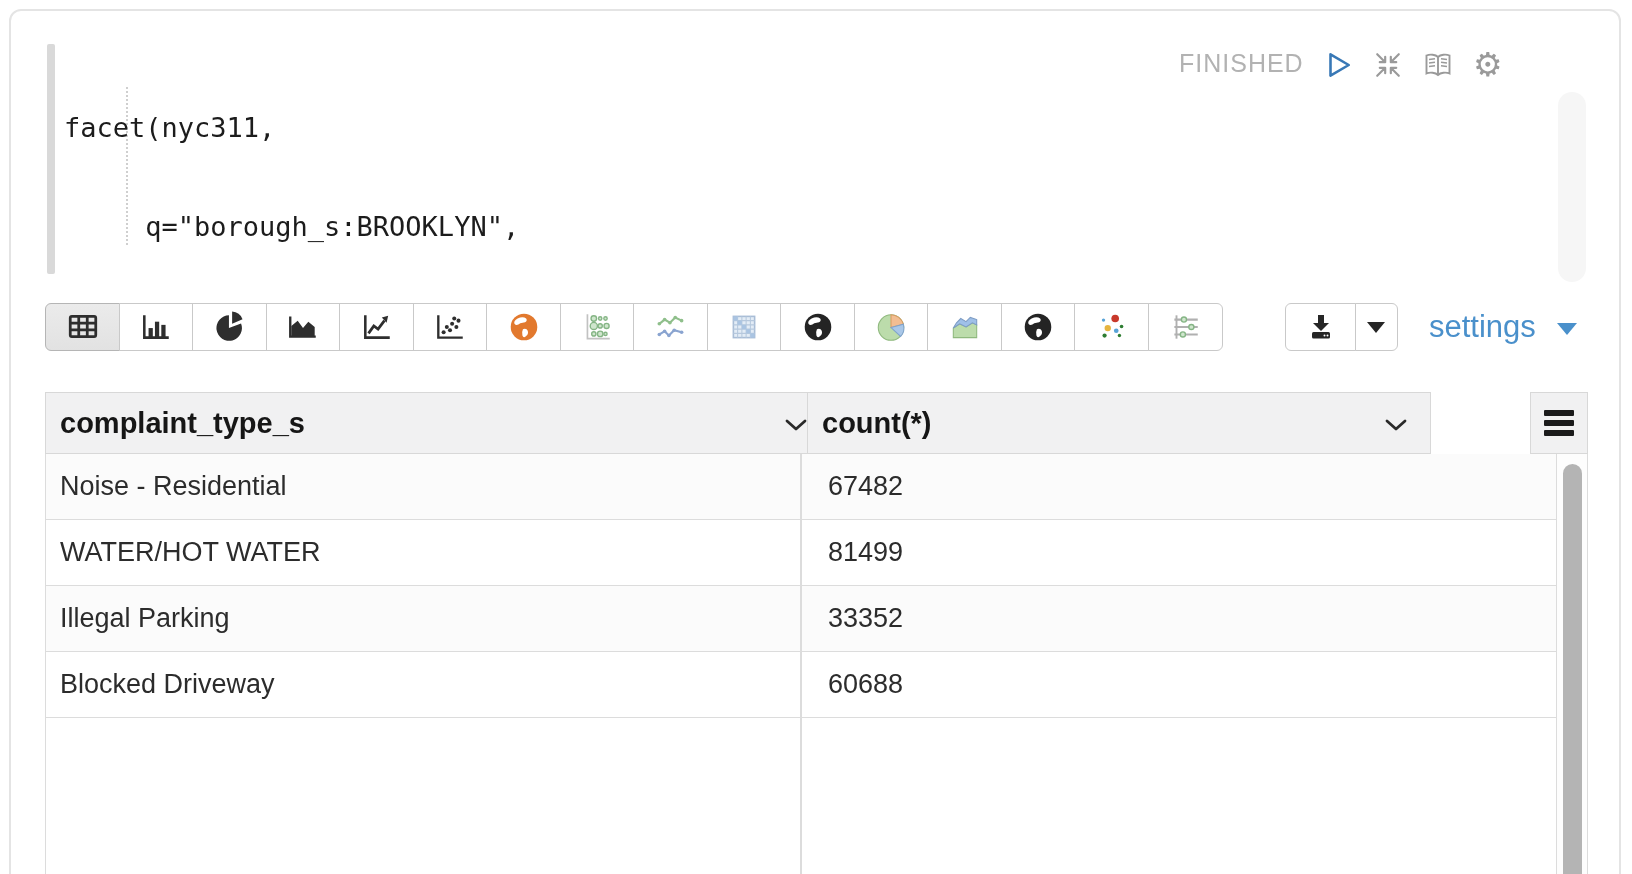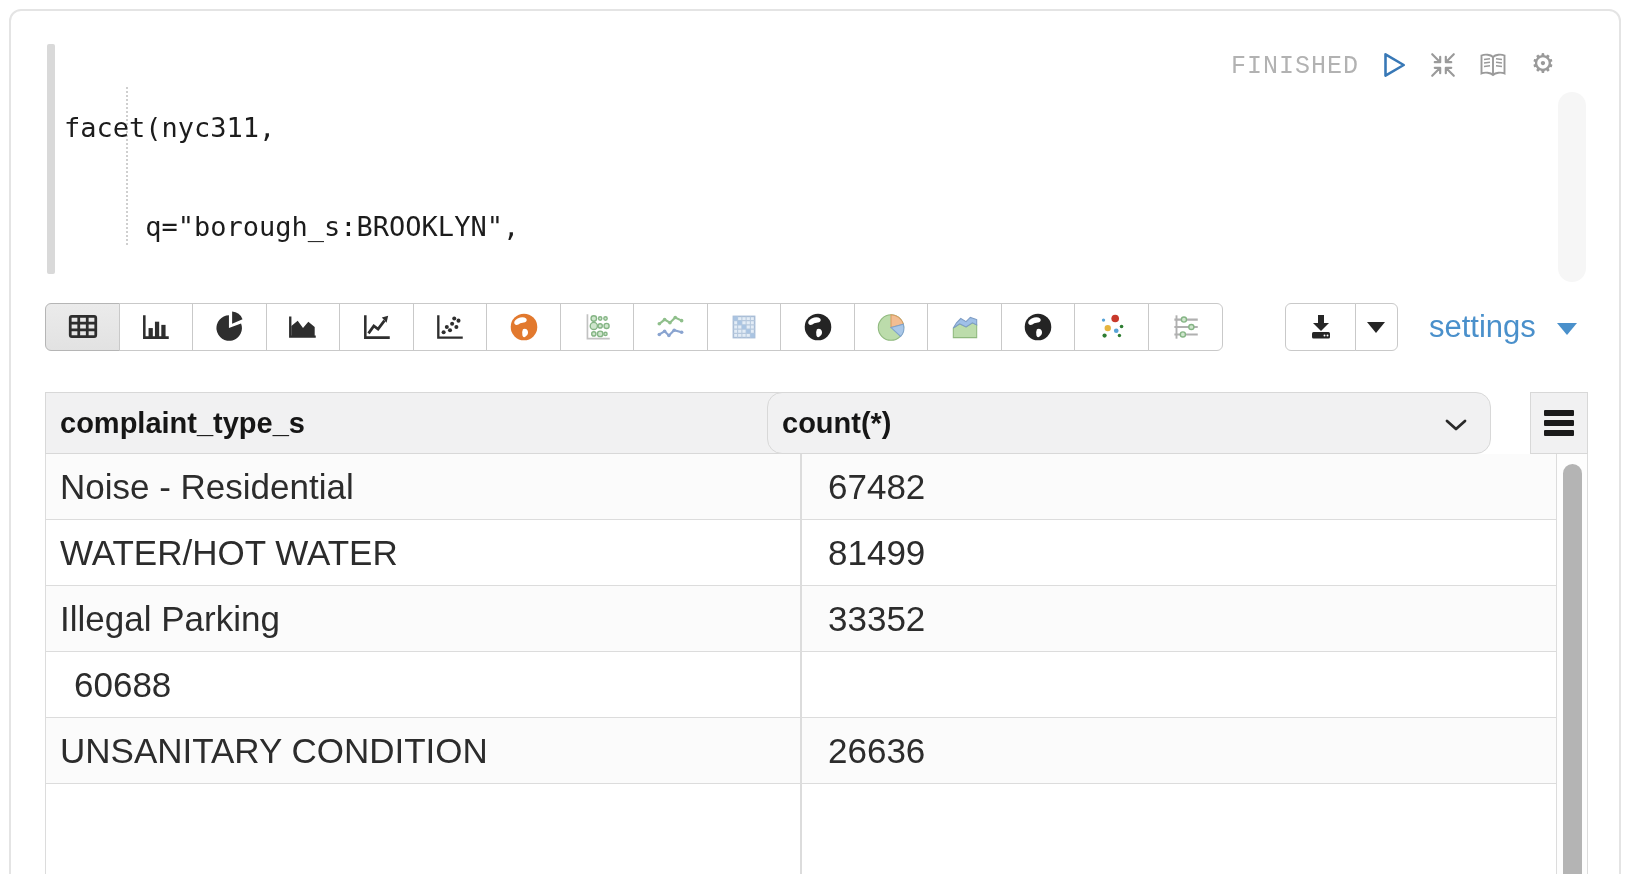--- a/index.html
+++ b/index.html
@@ -8,21 +8,21 @@
   .card{position:absolute;left:9px;top:9px;width:1612px;height:920px;
         background:#fff;border:2px solid #e4e4e4;border-radius:12px;box-sizing:border-box;}
 
   
   .gutter{position:absolute;left:36px;top:33px;width:8px;height:230px;background:#d9d9d9;border-radius:2px;}
   .indent-guide{position:absolute;left:115px;top:76px;height:158px;border-left:2px dotted #cfcfcf;}
   .code{position:absolute;left:53px;top:34px;font-family:"DejaVu Sans Mono","Liberation Mono",monospace;
         font-size:27px;line-height:33px;color:#1c1c1c;white-space:pre;}
 
   
-  .status-row{position:absolute;left:1220px;top:38px;display:flex;align-items:flex-end;font-family:Liberation Mono, monospace;}
+  .status-row{position:absolute;left:1168px;top:38px;display:flex;align-items:flex-start;}
   .status-label{font-size:25px;color:#b2b2b2;letter-spacing:1px;}
   .pctrl{margin-left:18px;width:32px;height:32px;display:flex;align-items:center;justify-content:center;cursor:pointer;}
   .pctrl:first-of-type{margin-left:58px;}
   .gear-glyph{font-size:33px;color:#9a9a9a;line-height:32px;}
   .faint-scroll{position:absolute;left:1547px;top:81px;width:28px;height:190px;background:#f6f6f6;border-radius:14px;}
 
   
   .chart-bar{position:absolute;left:34px;top:292px;display:flex;}
   .chart-btn{width:75px;height:48px;background:#fff;border:1.5px solid #c9c9c9;box-sizing:border-box;
              display:flex;align-items:center;justify-content:center;margin-left:-1.5px;cursor:pointer;}
@@ -48,21 +48,21 @@
       display:flex;align-items:center;cursor:pointer;}
   .th-label{font-size:29px;font-weight:bold;color:#161616;padding-left:14px;}
   .th-chevron{position:absolute;top:25px;cursor:pointer;}
   .th-menu{position:absolute;left:1485px;width:58px;display:flex;flex-direction:column;align-items:center;justify-content:center;gap:4.5px;}
   .bar{width:30px;height:5.5px;background:#1b1b1b;border-radius:1px;}
 
   .tbody{position:absolute;left:34px;top:443px;width:1511px;height:431px;
          border-left:1.5px solid #dcdcdc;box-sizing:border-box;background:#fff;}
   .col-divider{position:absolute;left:754px;top:0;bottom:0;width:1.5px;background:#dcdcdc;}
   .trow{height:66px;border-bottom:1.5px solid #dcdcdc;box-sizing:border-box;display:flex;align-items:center;
-        font-size:35px;color:#2c2c2c;}
+        font-size:27px;color:#2c2c2c;}
   .trow:nth-child(odd){background:#fbfbfb;}
   .td1{width:754px;padding-left:14px;box-sizing:border-box;}
   .td2{padding-left:20px;margin-left:8px;}
 
   .vscroll{position:absolute;left:1545px;top:443px;width:32px;height:431px;background:#fdfdfd;
            border-left:1.5px solid #dcdcdc;border-right:1.5px solid #dcdcdc;box-sizing:border-box;}
   .vthumb{position:absolute;left:6px;top:10px;width:19px;height:460px;background:#b4b4b4;border-radius:10px;cursor:pointer;}
 
   svg{display:block;}
 </style>
@@ -286,21 +286,21 @@
 
   <div class="thead">
     <div class="th" style="left:0;width:780px;">
       <span class="th-label">complaint_type_s</span>
       <span class="th-chevron" style="right:16px;">
         <svg width="24" height="14" viewBox="0 0 24 14">
           <polyline points="3,3 12,11 21,3" fill="none" stroke="#2a2a2a" stroke-width="2.8" stroke-linecap="round" stroke-linejoin="round"></polyline>
         </svg>
       </span>
     </div>
-    <div class="th" style="left:722px;width:724px;border-radius:15px;">
+    <div class="th" style="left:762px;width:624px;">
       <span class="th-label">count(*)</span>
       <span class="th-chevron" style="right:22px;">
         <svg width="24" height="14" viewBox="0 0 24 14">
           <polyline points="3,3 12,11 21,3" fill="none" stroke="#2a2a2a" stroke-width="2.8" stroke-linecap="round" stroke-linejoin="round"></polyline>
         </svg>
       </span>
     </div>
     <div class="th th-menu">
       <span style="display:flex;flex-direction:column;gap:4.5px;">
         <span class="bar"></span>
@@ -317,25 +317,22 @@
     </div>
     <div class="trow">
       <span class="td1">WATER/HOT WATER</span>
       <span class="td2">81499</span>
     </div>
     <div class="trow">
       <span class="td1">Illegal Parking</span>
       <span class="td2">33352</span>
     </div>
     <div class="trow">
+      <span class="td1">Blocked Driveway</span>
       <span class="td2">60688</span>
-    </div>
-    <div class="trow">
-      <span class="td1">UNSANITARY CONDITION</span>
-      <span class="td2">26636</span>
     </div>
     <div class="col-divider"></div>
   </div>
 
   <div class="vscroll">
     <div class="vthumb"></div>
   </div>
 
 </div>
 

